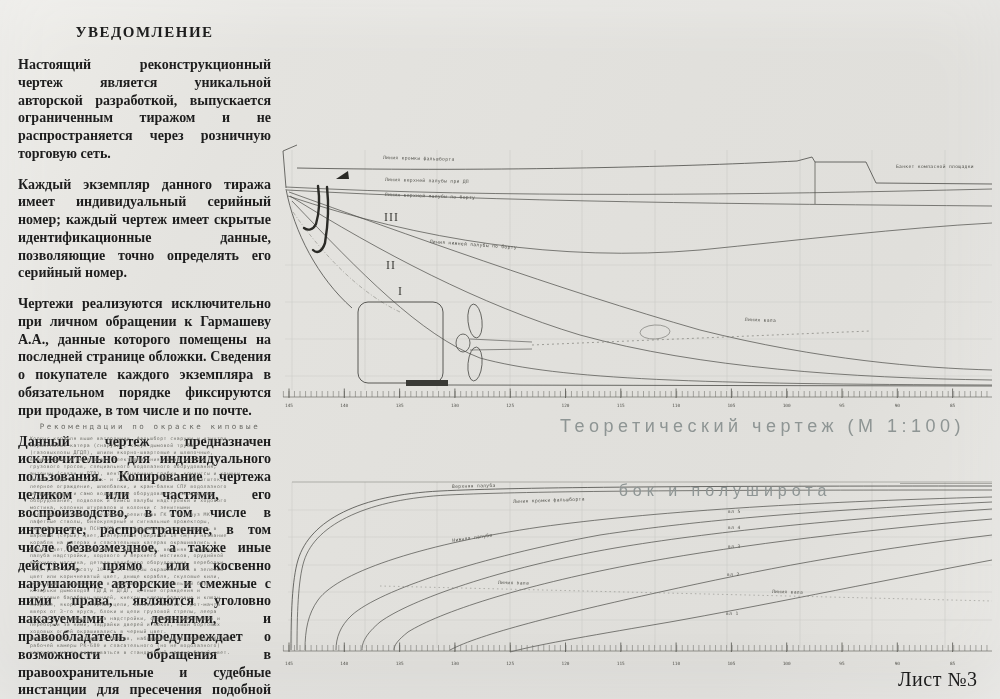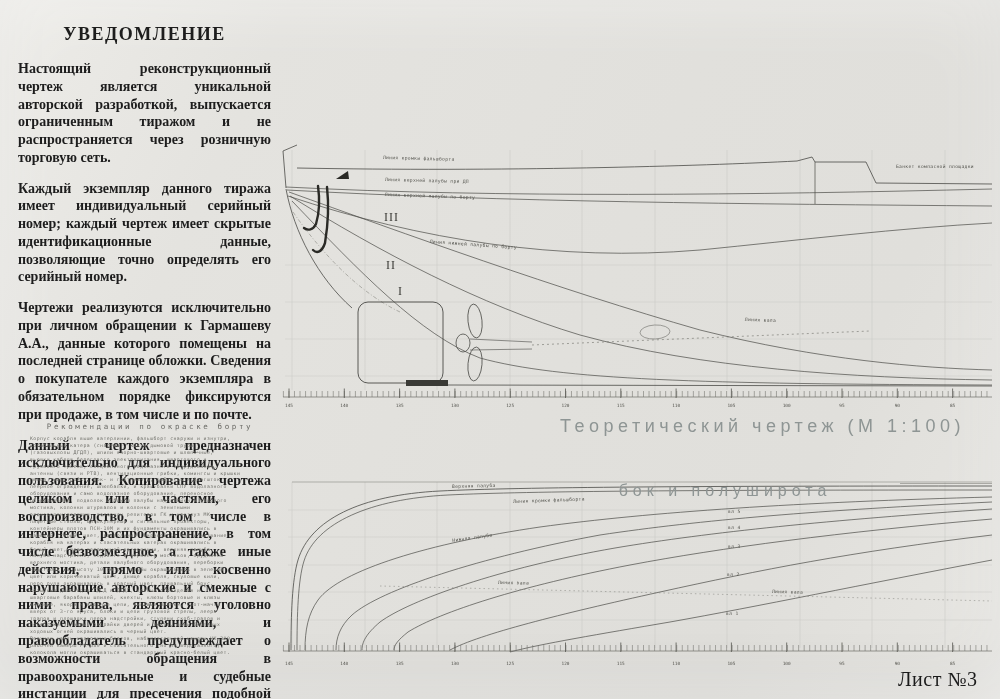--- a/index.html
+++ b/index.html
@@ -5,21 +5,21 @@
   html,body{margin:0;padding:0;background:#cfcecb;}
   .sheet{
     position:relative;width:1000px;height:699px;overflow:hidden;
     background:linear-gradient(115deg,#edece8 0%,#e4e3df 22%,#e1e0dc 55%,#e0dfdb 78%,#e7e6e2 100%);
     box-shadow:inset 0 0 70px rgba(255,255,255,.45), inset 0 -35px 60px rgba(0,0,0,.05);
     font-family:"Liberation Serif",serif;
   }
   
   .notice{position:absolute;left:18px;top:24px;width:253px;color:#1d1d1d;}
   .notice h1{
-    font-size:18px;font-weight:700;letter-spacing:1.5px;text-align:center;
+    font-size:15px;font-weight:700;letter-spacing:1.5px;text-align:center;
     margin:0 0 15px 0;
   }
   .notice p{
     font-size:14px;font-weight:700;line-height:1.27;text-align:justify;
     margin:0 0 13px 0;
   }
   
   .reco{position:absolute;left:30px;top:422px;width:240px;}
   .reco h2{
     font-family:"DejaVu Sans Mono",monospace;font-weight:400;
@@ -65,21 +65,21 @@
 
   <div class="notice">
     <h1>УВЕДОМЛЕНИЕ</h1>
     <p>Настоящий реконструкционный чертеж является уникальной авторской разработкой, выпускается ограниченным тиражом и не распространяется через розничную торговую сеть.</p>
     <p>Каждый экземпляр данного тиража имеет индивидуальный серийный номер; каждый чертеж имеет скрытые идентификационные данные, позволяющие точно определять его серийный номер.</p>
     <p>Чертежи реализуются исключительно при личном обращении к Гармашеву А.А., данные которого помещены на последней странице обложки. Сведения о покупателе каждого экземпляра в обязательном порядке фиксируются при продаже, в том числе и по почте.</p>
     <p>Данный чертеж предназначен исключительно для индивидуального пользования. Копирование чертежа целиком или частями, его воспроизводство, в том числе в интернете, распространение, в том числе безвозмездное,  а также иные действия, прямо или косвенно нарушающие авторские и смежные с ними права, являются уголовно наказуемыми деяниями, и правообладатель предупреждает о возможности обращения в правоохранительные и судебные инстанции для пресечения подобной деятельности и возмещения ущерба, ею нанесенного.</p>
   </div>
 
   <div class="reco">
-    <h2>Рекомендации по окраске борту</h2>
+    <h2>Рекомендации по окраске киповые</h2>
     <div id="rec-lines">
         <div class="rline">Корпус корабля выше ватерлинии, фальшборт снаружи и изнутри,</div>
         <div class="rline">корабельные катера (снаружи), кожух дымовой трубы</div>
         <div class="rline">(газовыхлопы ДГДП), шпили якорно-швартовые и шлюпочные,</div>
         <div class="rline">вьюшки кабеля берегового электропитания, швартового и</div>
         <div class="rline">грузового тросов, специального водолазного оборудования,</div>
         <div class="rline">антенны (связи и РТВ), вентиляционные грибки, комингсы и крышки</div>
         <div class="rline">люков, надстройки, фок- и грот-мачты, гюйсшток и флагшток,</div>
         <div class="rline">леерное ограждение, шлюпбалки, и кран-балки СПУ водолазного</div>
         <div class="rline">оборудования и само водолазное оборудование, переносное</div>

